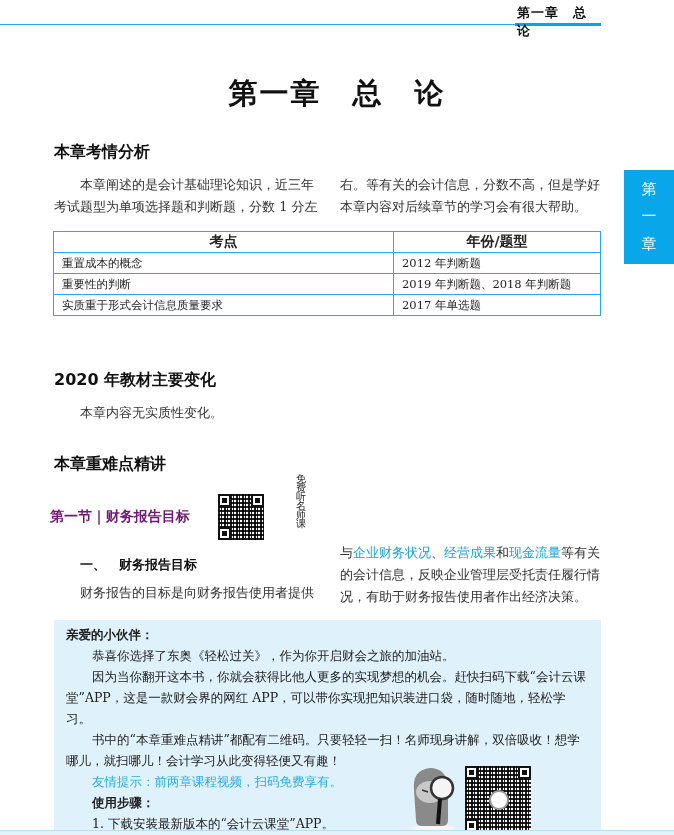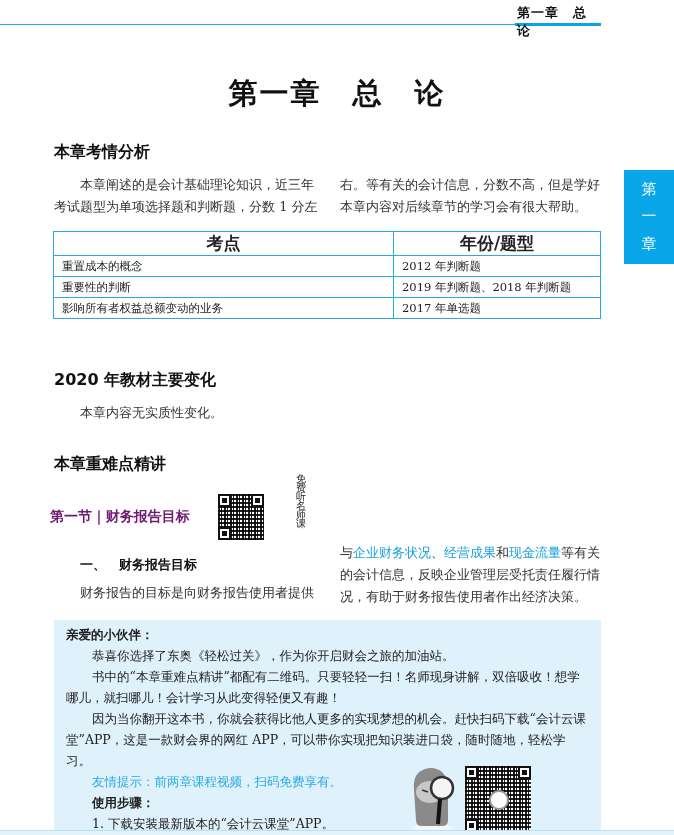--- a/index.html
+++ b/index.html
@@ -13,21 +13,21 @@
   .chapter-title { position:absolute; left:0; width:674px; top:74px; text-align:center; font-size:29px; font-weight:bold; color:#111; letter-spacing:2px; }
   .side-tab { position:absolute; left:624px; top:170px; width:50px; height:94px; background:#0aa6ea; color:#fff;
               font-size:15px; text-align:center; display:flex; flex-direction:column; justify-content:space-around; padding:6px 0; box-sizing:border-box; }
   .h2 { position:absolute; left:54px; font-size:16px; font-weight:bold; color:#111; }
   .para { font-size:13px; line-height:22px; color:#333; }
   .col-left { position:absolute; left:54px; width:264px; }
   .col-right { position:absolute; left:340px; width:262px; }
   .indent { text-indent:26px; }
   table.exam { position:absolute; left:53px; top:231px; width:548px; border-collapse:collapse; font-size:11.5px; color:#222; }
   table.exam th, table.exam td { border:1px solid #29abe2; height:20px; padding:0 8px; text-align:left; }
-  table.exam th { text-align:center; font-weight:bold; font-family:"DejaVu Sans","Liberation Sans",sans-serif; font-size:17px; }
+  table.exam th { text-align:center; font-weight:bold; font-family:"DejaVu Sans","Liberation Sans",sans-serif; font-size:14px; }
   table.exam th.c1, table.exam td.c1 { width:323px; }
   .section-head { position:absolute; left:50px; top:508px; font-size:14px; font-weight:bold; color:#701a75; }
   .qr { position:absolute; background:
         repeating-linear-gradient(90deg,#222 0 2px,#fff 2px 3px,#222 3px 4px,#fff 4px 6px),
         repeating-linear-gradient(0deg,#222 0 2px,#fff 2px 4px); background-blend-mode:multiply; }
   .qr .finder { position:absolute; width:9px; height:9px; border:2px solid #111; background:#fff; }
   .qr .finder::after { content:""; position:absolute; left:2px; top:2px; width:5px; height:5px; background:#111; }
   .qr-note { position:absolute; left:268px; top:474px; width:12px; font-size:10px; line-height:9px; color:#222;margin-left:28px; }
   .sub-head { position:absolute; left:80px; top:556px; font-size:13px; font-weight:bold; color:#111; }
   .hl { color:#1aa0dc; }
@@ -68,21 +68,21 @@
   <tbody>
     <tr>
       <td class="c1">重置成本的概念</td>
       <td>2012 年判断题</td>
     </tr>
     <tr>
       <td class="c1">重要性的判断</td>
       <td>2019 年判断题、2018 年判断题</td>
     </tr>
     <tr>
-      <td class="c1">影响所有者权益总额变动的业务</td>
+      <td class="c1">实质重于形式会计信息质量要求</td>
       <td>2017 年单选题</td>
     </tr>
   </tbody>
 </table>
 
 <div class="h2 sans" style="top:370px;">2020 年教材主要变化</div>
 <div class="para" style="position:absolute; left:80px; top:402px;">本章内容无实质性变化。</div>
 
 <div class="h2 sans" style="top:454px;">本章重难点精讲</div>
 
@@ -97,22 +97,22 @@
 <div class="sub-head sans">一、　财务报告目标</div>
 <div class="col-left para indent" style="top:582px;">财务报告的目标是向财务报告使用者提供</div>
 <div class="col-right para" style="top:542px;">
   <span>与</span><span class="hl">企业财务状况</span><span>、</span><span class="hl">经营成果</span><span>和</span><span class="hl">现金流量</span><span>等有关的会计信息，反映企业管理层受托责任履行情况，有助于财务报告使用者作出经济决策。</span>
 </div>
 
 <div class="notice">
   <div class="inner">
     <div style="font-weight:bold;">亲爱的小伙伴：</div>
     <div class="indent">恭喜你选择了东奥《轻松过关》，作为你开启财会之旅的加油站。</div>
+    <div class="indent">因为当你翻开这本书，你就会获得比他人更多的实现梦想的机会。赶快扫码下载“会计云课堂”APP，这是一款财会界的网红 APP，可以带你实现把知识装进口袋，随时随地，轻松学习。</div>
     <div class="indent">书中的“本章重难点精讲”都配有二维码。只要轻轻一扫！名师现身讲解，双倍吸收！想学哪儿，就扫哪儿！会计学习从此变得轻便又有趣！</div>
-    <div class="indent">因为当你翻开这本书，你就会获得比他人更多的实现梦想的机会。赶快扫码下载“会计云课堂”APP，这是一款财会界的网红 APP，可以带你实现把知识装进口袋，随时随地，轻松学习。</div>
     <div class="indent tip">友情提示：前两章课程视频，扫码免费享有。</div>
     <div class="sans" style="font-weight:bold; padding-left:26px;">使用步骤：</div>
     <div style="padding-left:26px;">1. 下载安装最新版本的“会计云课堂”APP。</div>
     <div style="padding-left:26px;">2. 登录东奥个人账号。</div>
   </div>
 </div>
 
 <svg class="mascot" viewBox="0 0 58 70">
   <ellipse cx="29" cy="66" rx="22" ry="3" fill="#f4f7f8"></ellipse>
   <path d="M10 28 Q8 8 26 6 Q42 6 44 24 L44 58 Q44 64 38 64 L18 64 Q12 64 12 58 Z" fill="#8a8a8a"></path>

